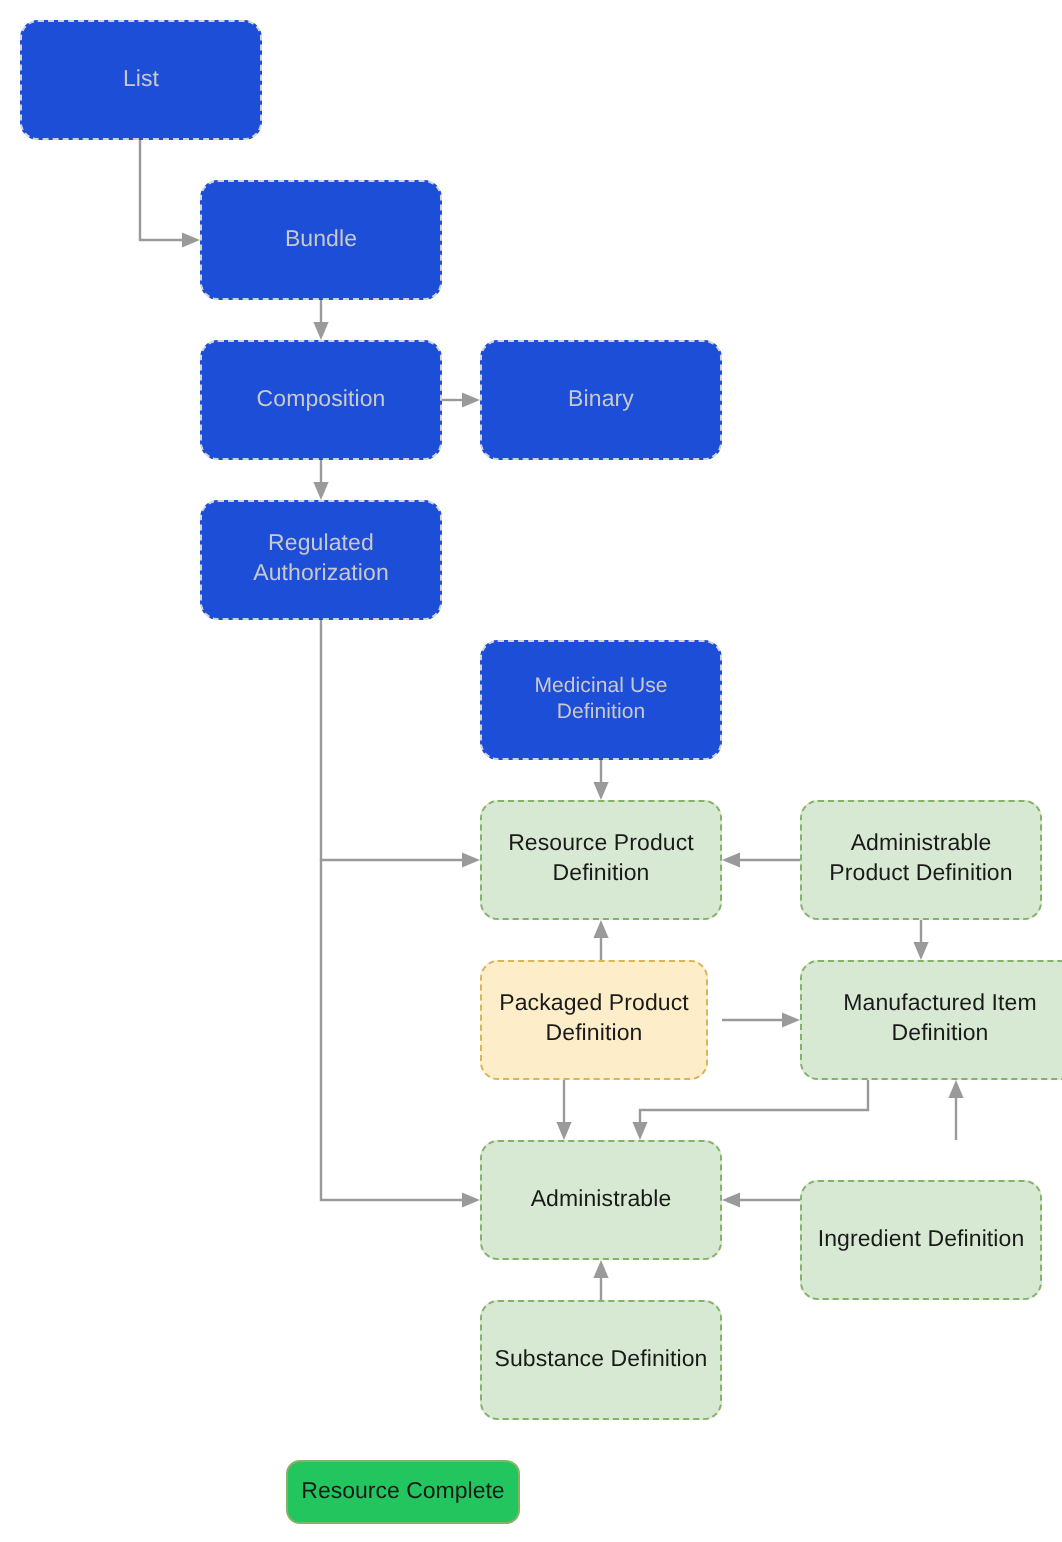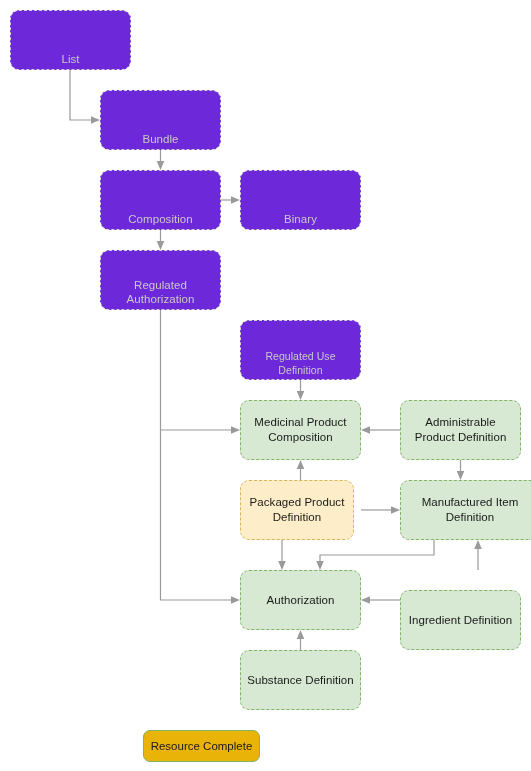--- a/index.html
+++ b/index.html
@@ -40,23 +40,22 @@
     text-align: center;
     border-radius: 9px;
     font-size: 11.5px;
     line-height: 1.28;
     padding: 2px 4px;
     letter-spacing: 0.05px;
   }
 
   .node-pending {
     border: 1.4px dashed #d2d2d2;
-    background: #6d28d9;
+    background: #1d4ed8;
     color: #c9c9c9;
-    align-items: flex-end;
   }
 
   .node-complete {
     border: 1.6px dashed #82b366;
     background: #d7e8d3;
     color: #1a1a1a;
   }
 
   .node-development {
     border: 1.6px dashed #d6b656;
@@ -78,21 +77,21 @@
   }
 
   .legend-development {
     border: 1.4px solid #d6b656;
     background: #fdeec9;
     color: #1a1a1a;
   }
 
   .legend-complete {
     border: 1.4px solid #82b366;
-    background: #eab308;
+    background: #22c55e;
     color: #1a1a1a;
   }
 
   .edge-line {
     stroke: #9a9a9a;
     stroke-width: 1.2;
     fill: none;
   }
   .arrow-head {
     fill: #9a9a9a;
@@ -200,41 +199,41 @@
 
   <div class="node node-pending" style="left:100px; top:170px; width:121px; height:60px;">
     <span>Composition</span>
   </div>
 
   <div class="node node-pending" style="left:100px; top:250px; width:121px; height:60px;">
     <span>Regulated Authorization</span>
   </div>
 
   <div class="node node-pending" style="left:240px; top:320px; width:121px; height:60px; font-size:10.5px;">
-    <span>Regulated Use Definition</span>
+    <span>Medicinal Use Definition</span>
   </div>
 
   <div class="node node-complete" style="left:240px; top:400px; width:121px; height:60px;">
-    <span>Medicinal Product Composition</span>
+    <span>Resource Product Definition</span>
   </div>
 
   <div class="node node-complete" style="left:400px; top:400px; width:121px; height:60px;">
     <span>Administrable Product Definition</span>
   </div>
 
   <div class="node node-development" style="left:240px; top:480px; width:114px; height:60px;">
     <span>Packaged Product Definition</span>
   </div>
 
   <div class="node node-complete" style="left:400px; top:480px; width:140px; height:60px;">
     <span>Manufactured Item Definition</span>
   </div>
 
   <div class="node node-complete" style="left:240px; top:570px; width:121px; height:60px;">
-    <span>Authorization</span>
+    <span>Administrable</span>
   </div>
 
   <div class="node node-complete" style="left:400px; top:570px; width:121px; height:60px;margin-top:20px;">
     <span>Ingredient Definition</span>
   </div>
 
   <div class="node node-complete" style="left:240px; top:650px; width:121px; height:60px;">
     <span>Substance Definition</span>
   </div>
 

